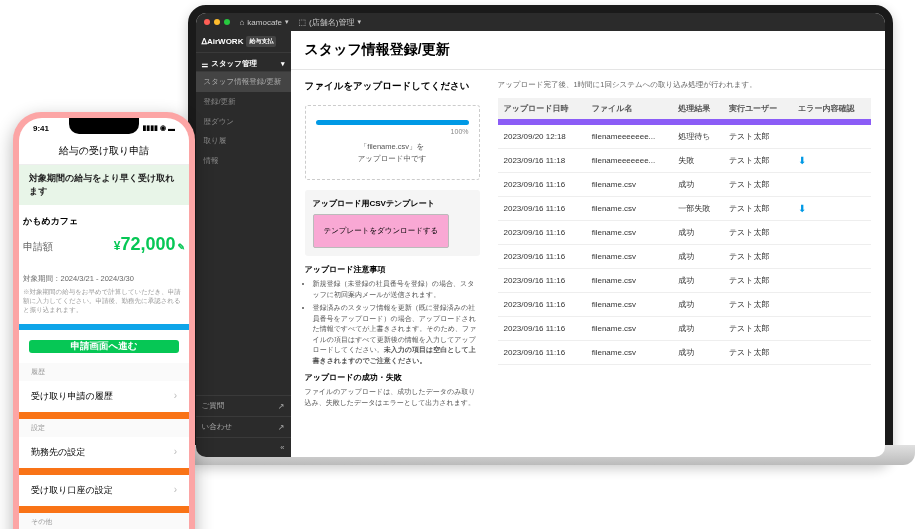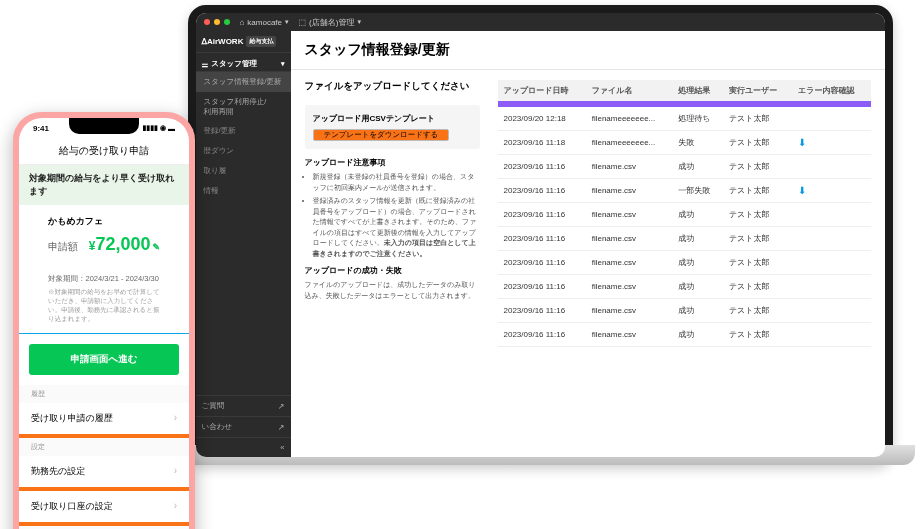--- a/index.html
+++ b/index.html
@@ -41,21 +41,21 @@
 .sub{font-size:7.5px;color:#666;margin-bottom:8px}
 
 .upload-box{border:1px dashed #ccc;padding:14px 10px;text-align:center;border-radius:3px;margin-bottom:10px}
 .progress{height:5px;background:#eee;border-radius:3px;overflow:hidden;margin-bottom:3px}
 .progress-bar{height:100%;background:#0099e5;width:100%}
 .progress-pct{text-align:right;font-size:7px;color:#888}
 .upload-msg{font-size:7.5px;color:#555;margin-top:6px;line-height:1.6}
 
 .tpl-box{background:#f5f5f5;padding:8px;border-radius:3px;margin-bottom:8px}
 .tpl-title{font-size:8px;font-weight:700;margin-bottom:5px}
-.tpl-btn{border:1px solid #bbb;background:#f97316;padding:0 10px;font-size:7.5px;border-radius:2px;cursor:pointer}
+.tpl-btn{border:1px solid #bbb;background:#f9a8d4;padding:11px 10px;font-size:7.5px;border-radius:2px;cursor:pointer}
 
 .note-h{font-size:8px;font-weight:700;margin-bottom:4px}
 .note{font-size:7px;color:#555;line-height:1.5;margin-bottom:6px}
 .note ul{padding-left:8px}
 .note li{list-style:disc;margin-bottom:3px}
 .bold{font-weight:700}
 
 
 table{width:100%;border-collapse:collapse;font-size:8px}
 th{background:#f2f2f2;text-align:left;padding:5px 6px;font-weight:600;border-bottom:6px solid #8b5cf6;color:#555}
@@ -64,32 +64,32 @@
 
 
 .phone{position:absolute;left:13px;top:112px;width:182px;height:480px;background:#fca5a5;border-radius:28px;padding:6px;box-shadow:0 6px 18px rgba(0,0,0,.3)}
 .phone-screen{width:100%;height:100%;background:#fff;border-radius:23px;overflow:hidden;position:relative;font-size:9px}
 .phone-notch{position:absolute;top:0;left:50%;transform:translateX(-50%);width:70px;height:16px;background:#000;border-radius:0 0 10px 10px;z-index:2}
 .status-bar{display:flex;justify-content:space-between;padding:4px 14px;font-size:8px;font-weight:600;height:20px;align-items:center}
 .status-icons{display:flex;gap:2px;align-items:center;font-size:7px}
 
 .p-header{text-align:center;padding:6px 0;font-size:10px;font-weight:500;border-bottom:1px solid #eee}
 .p-banner{background:#e8f5e8;padding:7px 10px;font-size:9px;font-weight:700;color:#222}
-.p-card{padding:10px 29px;border-bottom:1px solid #0ea5e9}
+.p-card{padding:10px 4px;border-bottom:6px solid #0ea5e9}
 .p-shop{font-size:9px;font-weight:700;margin-bottom:6px}
 .p-amt-row{display:flex;align-items:baseline;justify-content:space-between}
 .p-amt-label{font-size:10px;color:#666}
 .p-amt{color:#06c755;font-size:18px;font-weight:700}
 .p-amt .yen{font-size:12px}
 .p-edit{font-size:9px;color:#06c755;margin-left:2px}
 .p-period{font-size:7.5px;color:#666;margin-top:19px}
 .p-desc{font-size:6.5px;color:#999;margin-top:3px;line-height:1.4}
-.p-btn{margin:10px;background:#06c755;color:#fff;text-align:center;padding:9px;border-radius:3px;font-size:9.5px;font-weight:700}
+.p-btn{margin:10px;background:#06c755;color:#fff;text-align:center;border-radius:3px;font-size:9.5px;font-weight:700}
 .p-sec-label{padding:4px 12px;font-size:7px;color:#999;background:#fafafa}
-.p-list-item{display:flex;justify-content:space-between;align-items:flex-start;padding:9px 12px;border-bottom:4px solid #f97316;font-size:9px}
+.p-list-item{display:flex;justify-content:space-between;align-items:flex-start;padding:9px 12px;border-bottom:7px solid #f97316;font-size:9px}
 .p-chev{color:#bbb;font-size:10px}
 </style>
 </head>
 <body>
 
 <div class="laptop">
   <div class="laptop-screen">
     <div class="app">
       <div class="titlebar">
         <div class="traffic">
@@ -114,22 +114,20 @@
             <span>ᐃ </span>
               <span>AirWORK</span>
             <span class="logo-badge">給与支払</span>
           </div>
           <div class="side-sec">
             <span>⚌</span>
             <span>スタッフ管理</span>
             <span class="chev" style="margin-left:auto">▾</span>
           </div>
           <div class="side-item active">スタッフ情報登録/更新</div>
-          <div class="side-item" style="white-space:pre-line">スタッフ利用停止/
-利用再開</div>
           <div class="side-item dim">登録/更新</div>
           <div class="side-item dim">歴ダウン</div>
           <div class="side-item dim">取り履</div>
           <div class="side-item dim">情報</div>
           <div class="side-bottom">
             <div class="side-bot-item">
                 <span>ご質問</span>
                 <span class="ext-icon">↗</span>
               </div>
             <div class="side-bot-item">
@@ -140,35 +138,46 @@
                 <span></span>
                 <span>«</span>
               </div>
           </div>
         </div>
         <div class="main">
           <div class="page-title">スタッフ情報登録/更新</div>
           <div class="main-cols">
             <div class="col-l">
               <div class="sec-h">ファイルをアップロードしてください</div>
+              <div class="upload-box">
+                <div class="progress">
+                    <div class="progress-bar"></div>
+                  </div>
+                <div class="progress-pct">100%</div>
+                <div class="upload-msg">
+                  <div>「filename.csv」を</div>
+                  <div>アップロード中です</div>
+                </div>
+              </div>
               <div class="tpl-box">
                 <div class="tpl-title">アップロード用CSVテンプレート</div>
                 <button class="tpl-btn">テンプレートをダウンロードする</button>
               </div>
               <div class="note-h">アップロード注意事項</div>
               <div class="note">
                 <ul>
                   <li>新規登録（未登録の社員番号を登録）の場合、スタッフに初回案内メールが送信されます。</li>
                   <li><span>登録済みのスタッフ情報を更新（既に登録済みの社員番号をアップロード）の場合、アップロードされた情報ですべてが上書きされます。そのため、ファイルの項目はすべて更新後の情報を入力してアップロードしてください。</span><span class="bold">未入力の項目は空白として上書きされますのでご注意ください。</span></li>
                 </ul>
               </div>
               <div class="note-h">アップロードの成功・失敗</div>
               <div class="note">ファイルのアップロードは、成功したデータのみ取り込み、失敗したデータはエラーとして出力されます。</div>
             </div>
             <div class="col-r">
+              <div class="sub">アップロード完了後、1時間に1回システムへの取り込み処理が行われます。</div>
               <table>
                 <thead>
                     <tr id="thead-row">
                       <th>アップロード日時</th>
                       <th>ファイル名</th>
                       <th>処理結果</th>
                       <th>実行ユーザー</th>
                       <th>エラー内容確認</th>
                     </tr>
                   </thead>

